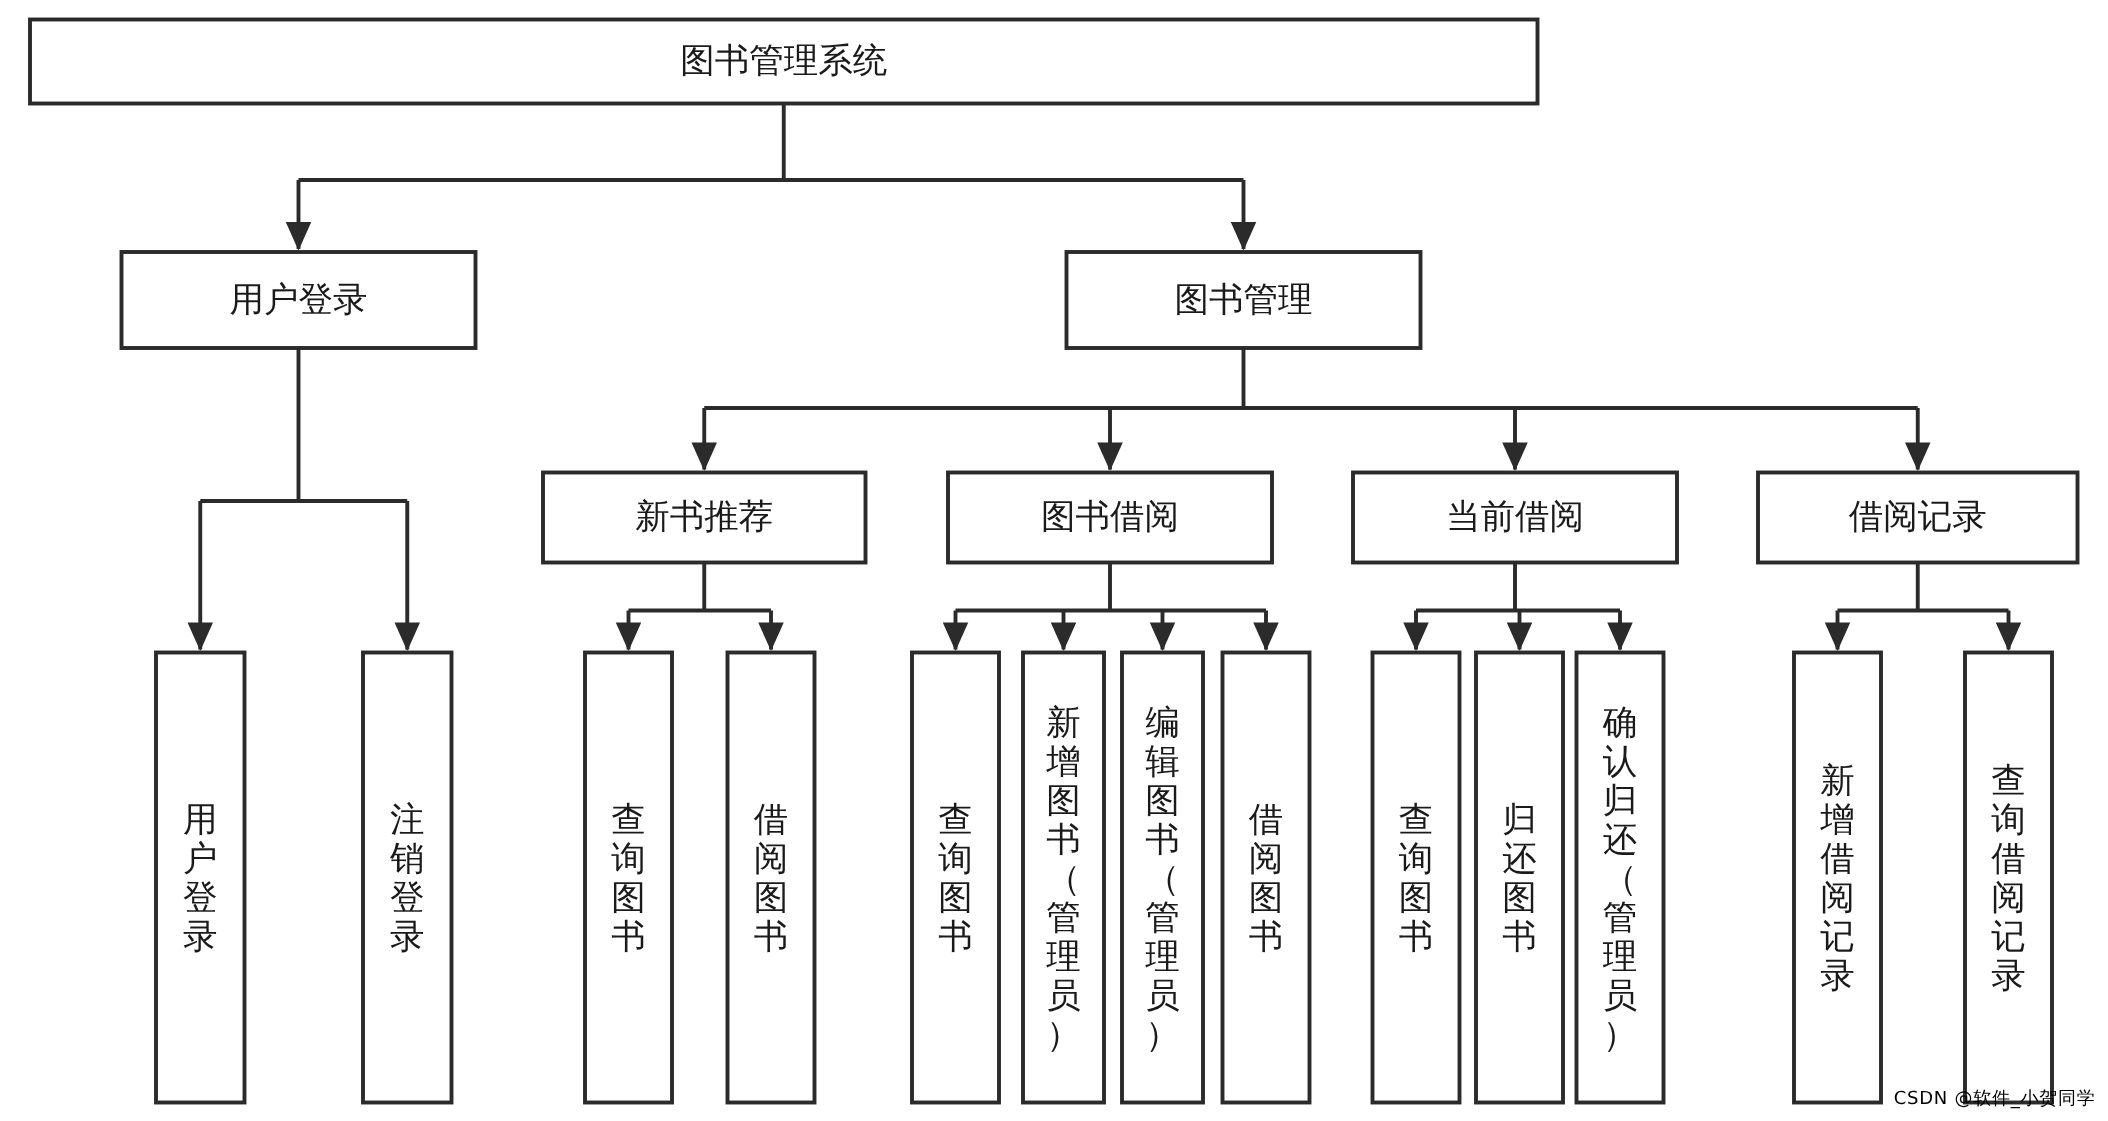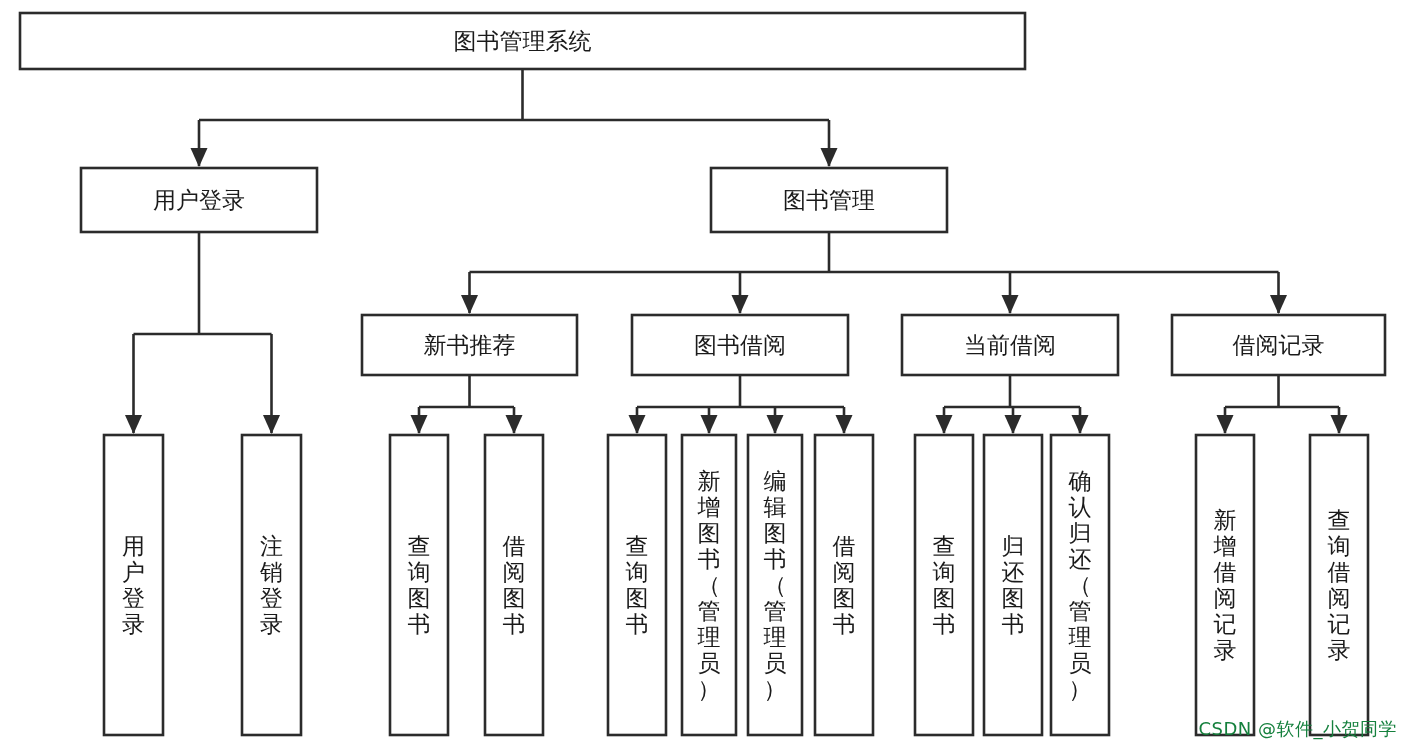--- a/index.html
+++ b/index.html
@@ -54,22 +54,22 @@
     fill: #1a1a1a;
     font-family: "DejaVu Sans", "Liberation Sans", sans-serif;
     font-size: 23px;
     text-anchor: middle;
   }
   .watermark {
     position: absolute;
     right: 8px;
     bottom: 6px;
     font-family: "DejaVu Sans", "Liberation Sans", sans-serif;
-    font-size: 18px;
-    color: #15803d;
+    font-size: 12px;
+    color: #000000;
     white-space: nowrap;
     letter-spacing: 0.5px;
     user-select: none;
   }
 </style>
 </head>
 <body>
 
 <div id="diagram-root">
   <svg class="flow" id="flow-svg" viewBox="0 0 1405 747">

